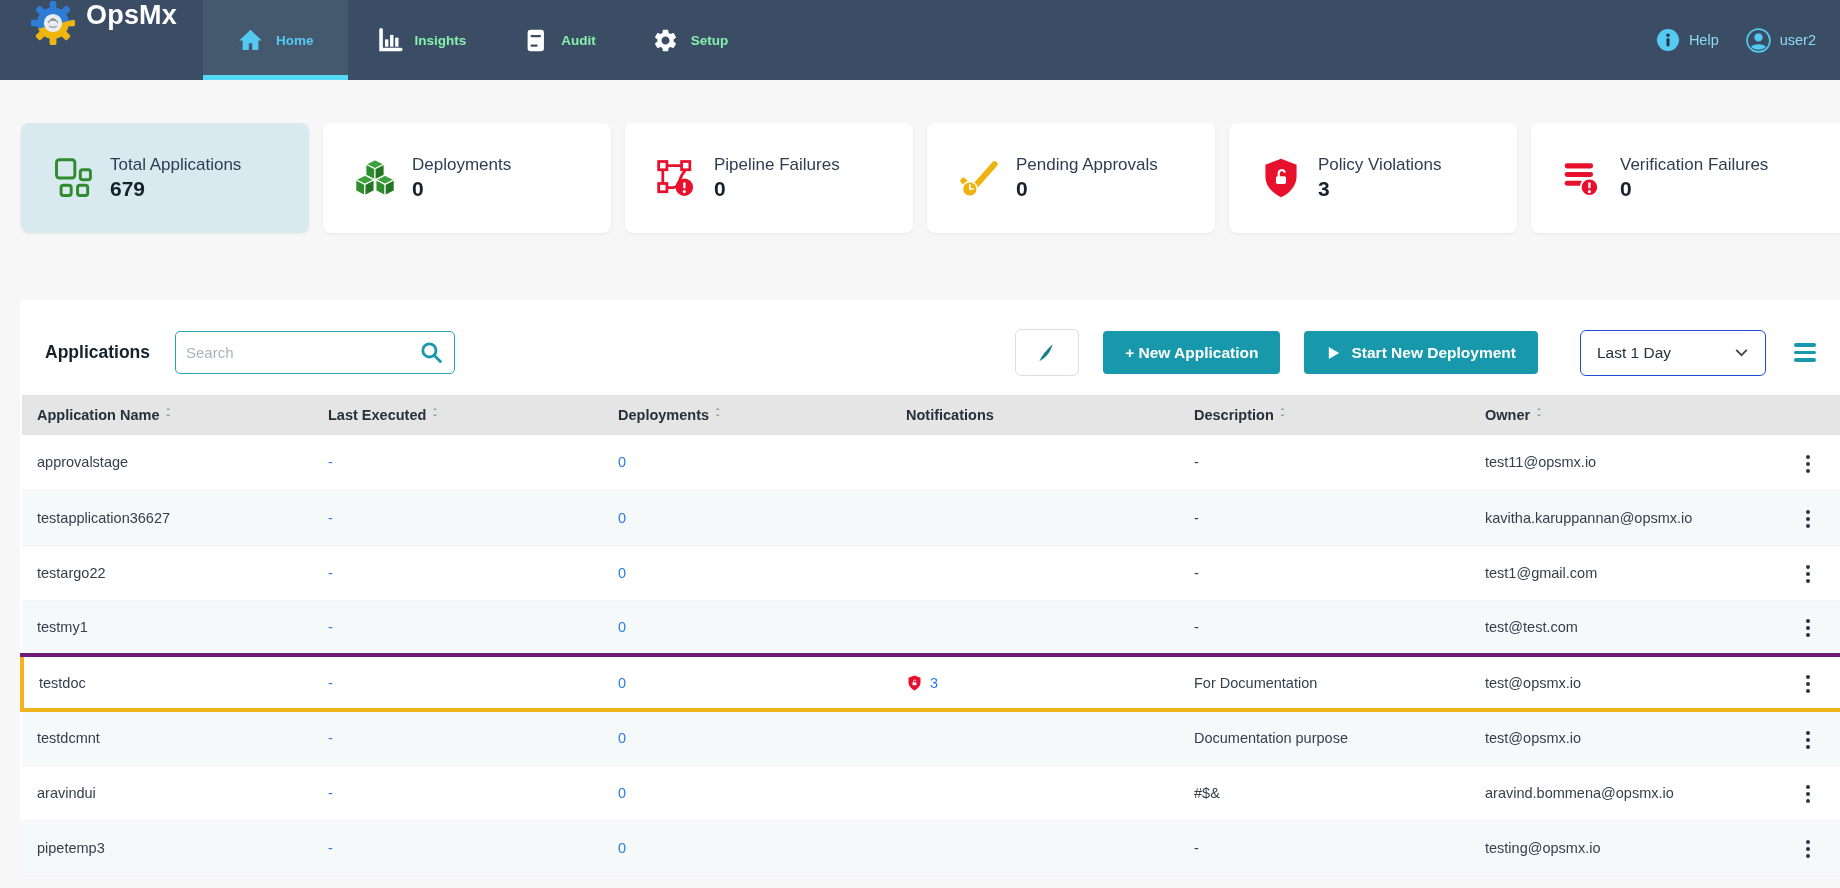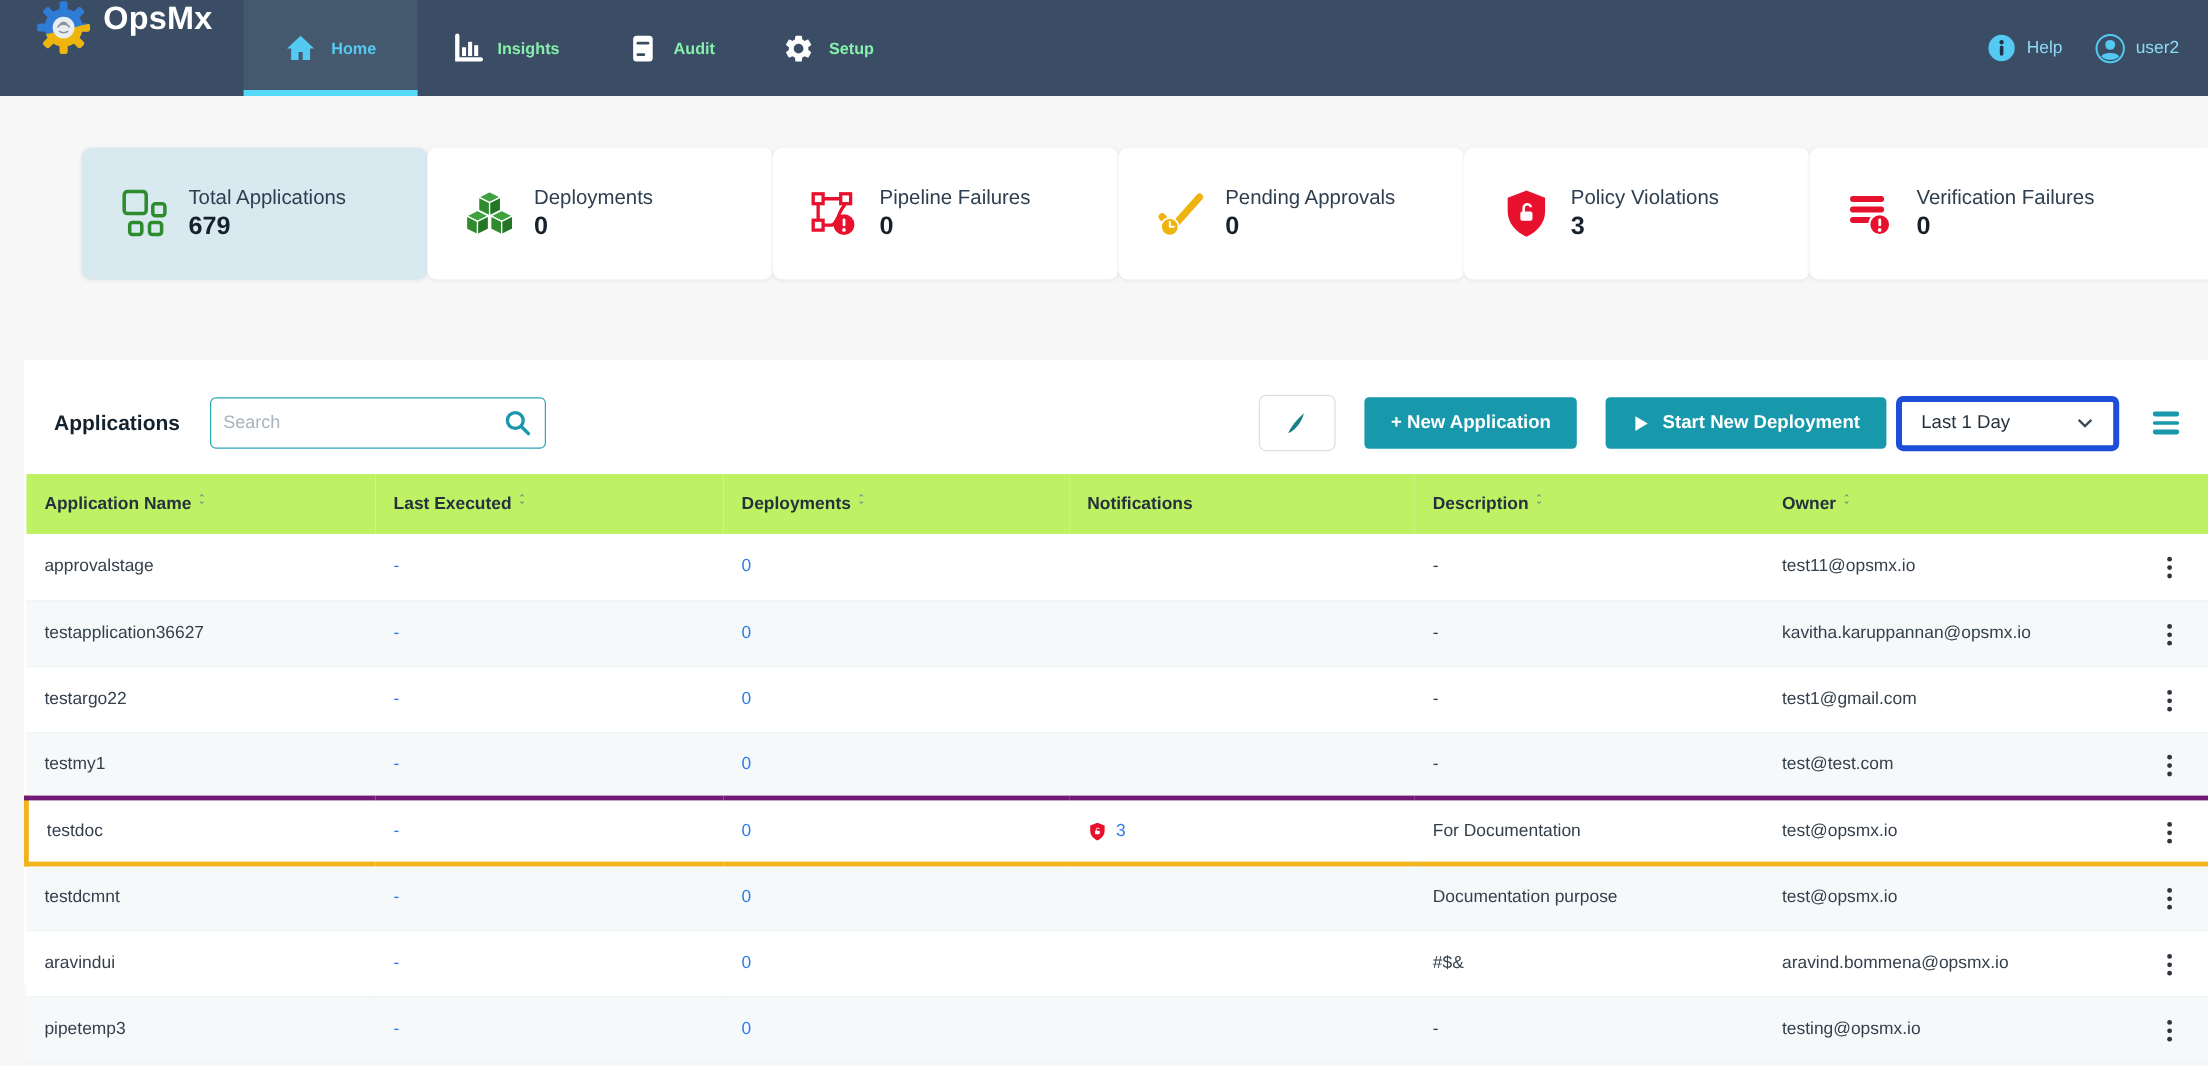--- a/index.html
+++ b/index.html
@@ -16,21 +16,21 @@
   .nav-tab .tab-icon { width:27px; height:27px; color:#fff; }
   .nav-tab.active { background:#44596E; color:#54C9F1; padding:0 34px; }
   .nav-tab.active .tab-icon { color:#54C9F1; }
   .nav-tab.active::after { content:""; position:absolute; left:0; right:0; bottom:0;
     height:5px; background:#55D9F7; }
   .nav-right { margin-left:auto; display:flex; align-items:center; gap:26px; padding-right:24px; }
   .nav-right .nav-item { display:flex; align-items:center; gap:8px; color:#8ED9F7;
     font-size:14.5px; font-weight:400; cursor:pointer; }
 
   
-  .cards-row { display:flex; padding:0 0 0 21px; margin-top:43px;margin-left:47px; }
+  .cards-row { display:flex; gap:14px; padding:0 0 0 21px; margin-top:43px; }
   .card { flex:0 0 288px; height:110px; background:#fff; border-radius:8px;
     box-shadow:0 1px 3px rgba(40,60,80,.08); display:flex; align-items:center;
     padding-left:30px; cursor:pointer; }
   .card:last-child { flex:1 1 auto; border-top-right-radius:0; border-bottom-right-radius:0; }
   .card.selected { background:#D9E9F0; }
   .card-icon { width:44px; height:44px; flex:0 0 44px; }
   .card-texts { margin-left:15px; display:flex; flex-direction:column; }
   .card-title { font-size:17px; color:#2C3E50; }
   .card-value { font-size:21px; font-weight:700; color:#16212B; margin-top:2px; }
 
@@ -43,29 +43,29 @@
     padding:0 44px 0 10px; font-size:15px; color:#2C3E50; outline:none;
     font-family:"Liberation Sans", sans-serif; }
   .search-input::placeholder { color:#A9B4BD; }
   .search-icon { position:absolute; right:12px; top:10px; width:23px; height:23px; cursor:pointer; }
   .toolbar-right { margin-left:auto; display:flex; align-items:center; }
   .sail-btn { width:64px; height:47px; background:#fff; border:1px solid #D9DFE4; border-radius:6px;
     display:flex; align-items:center; justify-content:center; cursor:pointer; }
   .btn-teal { height:43px; background:#1799AB; color:#fff; border:none; border-radius:4px;
     font-size:15.5px; font-weight:700; padding:0 22px; margin-left:24px; cursor:pointer;
     display:flex; align-items:center; gap:10px; font-family:"Liberation Sans", sans-serif; }
-  .select-box { width:186px; height:46px; border:5px solid #1d4ed8; border-radius:6px;
-    margin-left:8px; display:flex; align-items:center; justify-content:space-between;
+  .select-box { width:186px; height:46px; border:1px solid #1d4ed8; border-radius:6px;
+    margin-left:42px; display:flex; align-items:center; justify-content:space-between;
     padding:0 14px 0 16px; font-size:15.5px; color:#25313C; cursor:pointer; background:#fff; }
   .hamburger { margin-left:28px; display:flex; flex-direction:column; gap:4px; cursor:pointer; }
   .hamburger span { width:22px; height:3.5px; background:#1799AB; border-radius:2px; }
 
   
   table { border-collapse:collapse; table-layout:fixed; width:1820px; }
-  thead th { background:#bef264; height:50px; text-align:left; padding-left:15px;
+  thead th { background:#e5e5e5; height:40px; text-align:left; padding-left:15px;
     font-size:14.5px; font-weight:700; color:#25313C; }
   .th-inner { display:flex; align-items:center; gap:7px; }
   .sort-icon { display:flex; flex-direction:column; color:#73828D; font-size:9.5px;
     line-height:6.5px; cursor:pointer; }
   tbody td { height:55px; padding-left:15px; font-size:14.5px; color:#333F4B;
     border-bottom:1px solid #F0F4F6; background:#fff; }
   tbody tr.alt td { background:#F5F9FA; }
   tbody tr.highlight td { background:#fff; border-top:4px solid #701a75; border-bottom:4px solid #F2B41C; }
   tbody tr.highlight td:first-child { border-left:4px solid #F2B41C; }
   tbody tr.highlight td:last-child { border-right:4px solid #F2B41C; }

